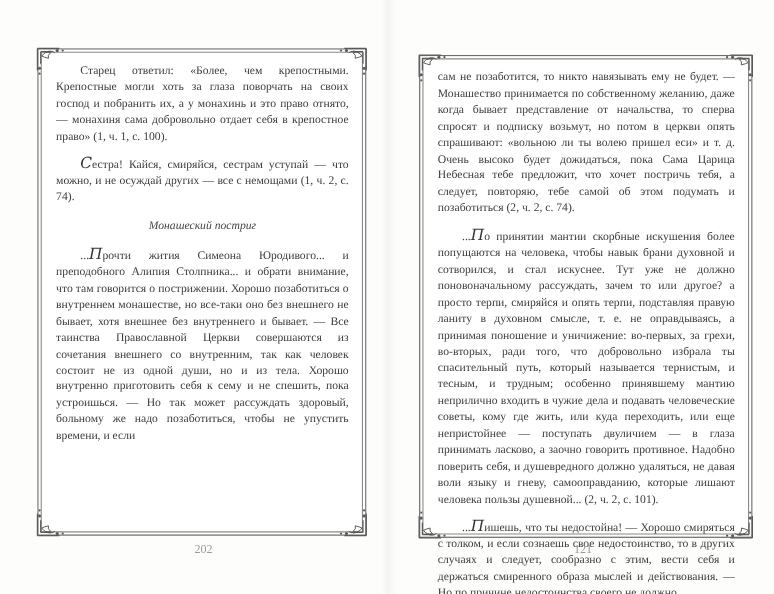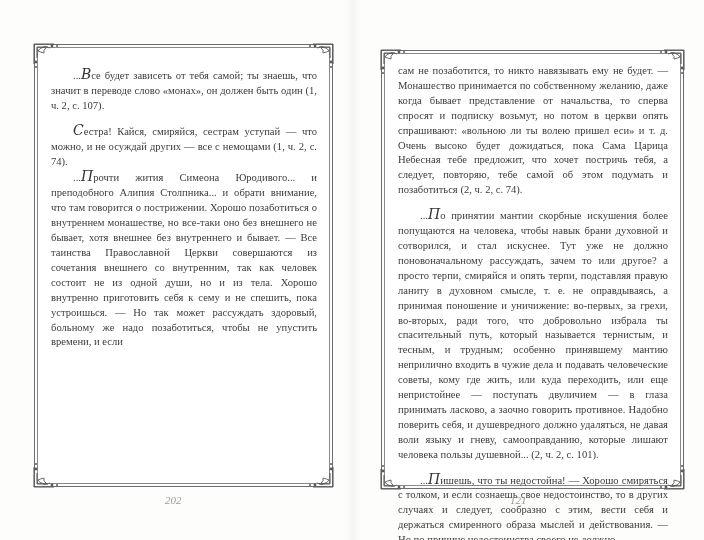--- a/index.html
+++ b/index.html
@@ -38,22 +38,22 @@
   .content p.gap { margin-top:9px; }
   .content .heading {
     text-align:center; font-style:italic; text-indent:0;
     margin:11px 0 10px 0; color:#444;
   }
   .dropcap {
     font-style:italic; font-size:14px; font-family:"DejaVu Serif", serif;
     color:#333;
   }
   .pagenum {
-    position:absolute; top:494px; font-style:italic; font-size:11px; color:#9a9a9a;
-    width:40px; 
+    position:absolute; top:494px; font-size:11px; color:#9a9a9a;
+    width:40px; text-align:center;
   }
   .pagenum.left  { left:165px; }
   .pagenum.right { left:510px; }
 </style>
 </head>
 <body>
 
 <div class="spread-shadow"></div>
 
 <div class="frame left">
@@ -92,26 +92,27 @@
         <path d="M2 2 H22 M2 2 V22 M5 5 H16 M5 5 V16" stroke="currentColor" stroke-width="1.1" fill="none"></path>
         <path d="M6 9 q3 -5 8 -3 q-3 2 -2 5 q-4 -1 -6 -2z M9 6 q4 -3 9 0" stroke="currentColor" stroke-width="0.9" fill="none"></path>
         <circle cx="20" cy="4" r="1.4" fill="currentColor"></circle>
         <circle cx="4" cy="20" r="1.4" fill="currentColor"></circle>
         <circle cx="25" cy="4" r="1" fill="currentColor"></circle>
         <circle cx="4" cy="25" r="1" fill="currentColor"></circle>
       </svg>
     </span>
 
   <div class="content">
-    <p class="gap">
-      <span>...</span><span class="dropcap">В</span><span>се будет зависеть от тебя самой; ты знаешь, что значит в переводе слово «монах», он должен быть один (1, ч. 2, с. 107).</span>
+    <p>
+      <span>Старец ответил: «Более, чем крепостными. Крепостные могли хоть за глаза поворчать на своих господ и побранить их, а у монахинь и это право отнято, — монахиня сама добровольно отдает себя в крепостное право» (1, ч. 1, с. 100).</span>
     </p>
     <p class="gap">
       <span class="dropcap">С</span><span>естра! Кайся, смиряйся, сестрам уступай — что можно, и не осуждай других — все с немощами (1, ч. 2, с. 74).</span>
     </p>
+    <p class="heading">Монашеский постриг</p>
     <p>
       <span>...</span><span class="dropcap">П</span><span>рочти жития Симеона Юродивого... и преподобного Алипия Столпника... и обрати внимание, что там говорится о пострижении. Хорошо позаботиться о внутреннем монашестве, но все-таки оно без внешнего не бывает, хотя внешнее без внутреннего и бывает. — Все таинства Православной Церкви совершаются из сочетания внешнего со внутренним, так как человек состоит не из одной души, но и из тела. Хорошо внутренно приготовить себя к сему и не спешить, пока устроишься. — Но так может рассуждать здоровый, больному же надо позаботиться, чтобы не упустить времени, и если</span>
     </p>
   </div>
 </div>
 <div class="pagenum left">202</div>
 
 <div class="frame right">
   <span class="corner tl">
       <svg viewBox="0 0 30 30">

